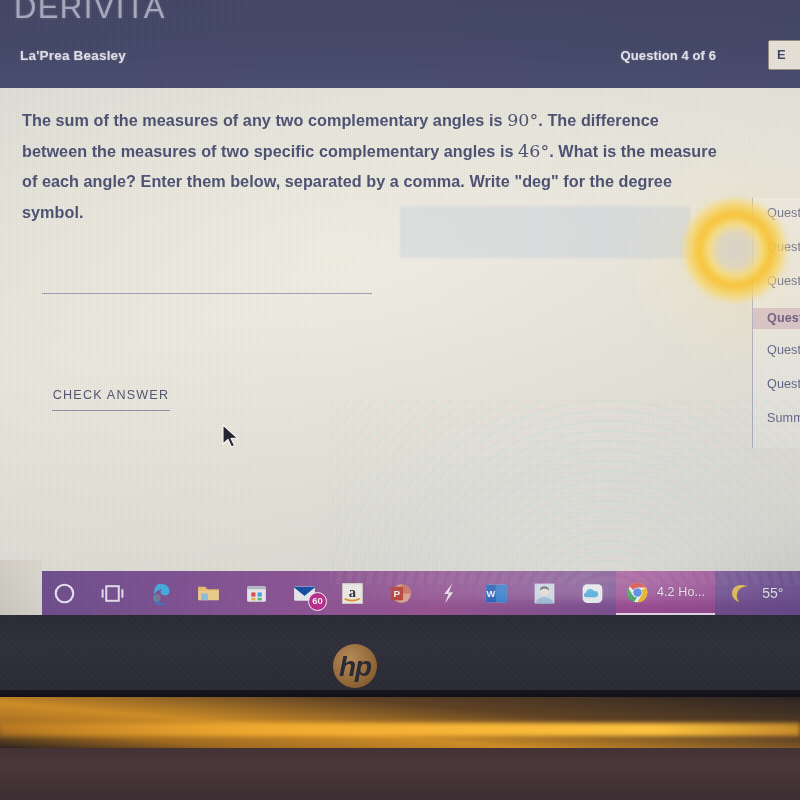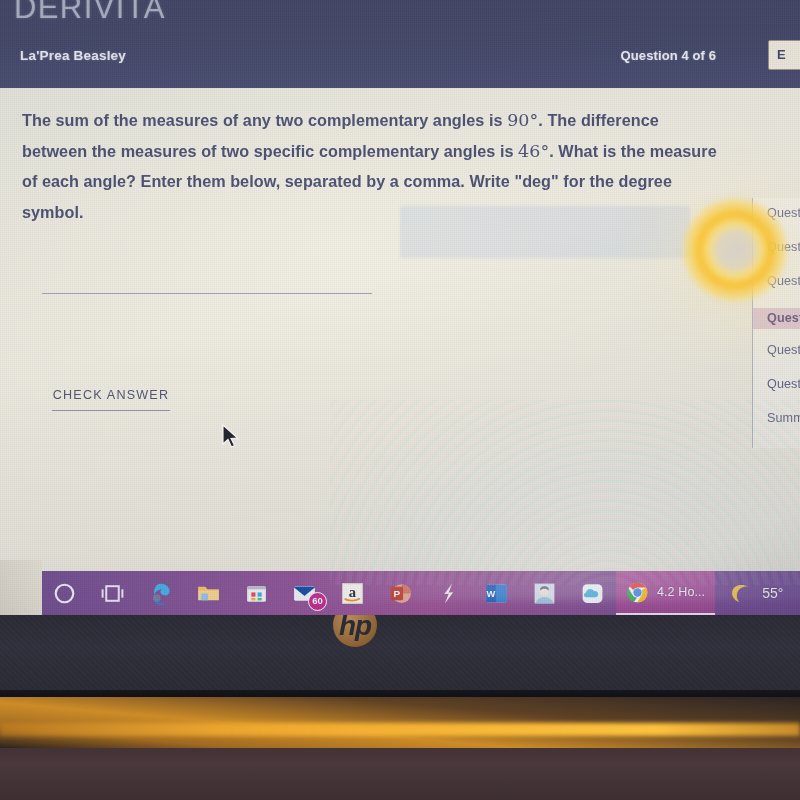--- a/index.html
+++ b/index.html
@@ -111,21 +111,21 @@
      line-height:16px; text-align:center; font-weight:bold; }
 
   
   #cursor { position:absolute; left:221px; top:424px; z-index:59; }
 
   
   #bezel-bottom { position:absolute; left:0; top:615px; width:800px; height:78px;
      background:linear-gradient(180deg,#2b2b36 0%, #30303c 40%, #2a2a34 100%); }
   #bezel-tex { position:absolute; inset:0; opacity:.35;
      background:repeating-linear-gradient(45deg, rgba(255,255,255,.035) 0 2px, rgba(0,0,0,.04) 2px 4px); }
-  #hp-logo { position:absolute; left:333px; top:603px; width:44px; height:44px;
+  #hp-logo { position:absolute; left:333px; top:644px; width:44px; height:44px;
      border-radius:50%; background:radial-gradient(circle at 38% 34%, #b58a58, #8c6234 70%, #6e4d28 100%);
      color:#2b2b36; font-size:28px; font-style:italic; font-weight:bold; text-align:center;
      line-height:46px; letter-spacing:-1px; }
 
   #hinge-shadow { position:absolute; left:0; top:690px; width:800px; height:10px;
      background:linear-gradient(180deg,#16161d,#0e0e14); }
   #hinge-glow { position:absolute; left:0; top:697px; width:800px; height:52px;
      background:
        linear-gradient(185deg, rgba(46,38,36,.96) 0%, rgba(104,72,38,.9) 34%, rgba(214,146,40,.95) 62%, rgba(176,116,34,.9) 82%, rgba(40,32,30,.96) 100%);
      filter:blur(.6px); }

